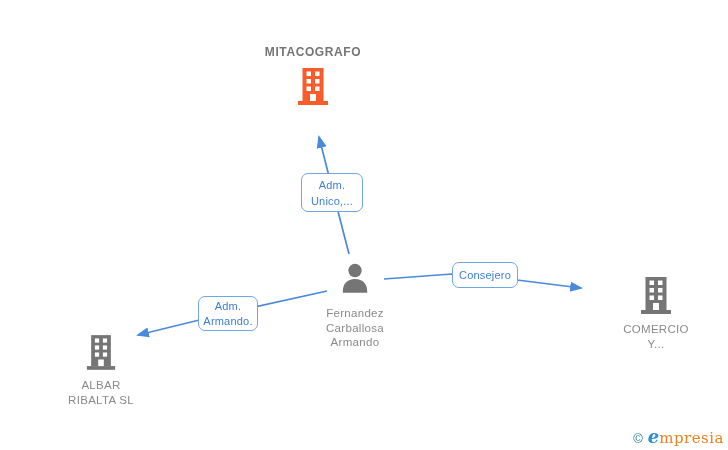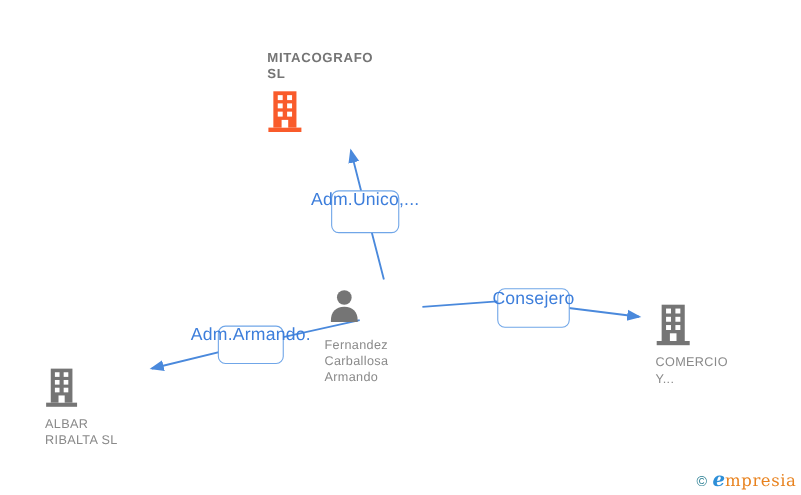--- a/index.html
+++ b/index.html
@@ -13,21 +13,21 @@
     background: #ffffff;
     overflow: hidden;
   }
 
   
   .edges { position: absolute; left: 0; top: 0; z-index: 1; }
   .edges polyline { fill: none; stroke: var(--edge, #4a89dc); stroke-width: 1.7; }
   .arrowhead { fill: var(--edge, #4a89dc); }
 
   
-  .node { position: absolute; z-index: 2; cursor: pointer; }
+  .node { position: absolute; z-index: 2; text-align: center; cursor: pointer; }
   .icon { display: inline-block; line-height: 0; }
   .company-icon { color: var(--icon-gray, #757575); }
   .highlight .company-icon { color: var(--icon-orange, #f95b2b); }
   .person-icon { color: var(--icon-gray, #757575); }
 
   .node-label {
     font-size: 11.5px;
     line-height: 14.5px;
     color: var(--text-gray, #8a8a8a);
     letter-spacing: 0.3px;
@@ -48,29 +48,29 @@
   #node-comercio    { left: 596px; top: 276px; width: 120px; }
 
   
   .edge-label {
     position: absolute;
     z-index: 3;
     background: #ffffff;
     border: 1.5px solid var(--label-border, #70a6e8);
     border-radius: 7px;
     color: var(--label-text, #3d7edb);
-    font-size: 16px;
+    font-size: 11px;
     letter-spacing: 0.2px;
     text-align: center;
     display: flex;
-    flex-direction: row;
+    flex-direction: column;
     justify-content: center;
   }
   #label-adm-unico  { left: 301px; top: 173px; width: 62px; height: 39px; line-height: 16px; }
-  #label-consejero  { left: 452px; top: 262px; width: 66px; height: 36px; line-height: 18px; }
+  #label-consejero  { left: 452px; top: 262px; width: 66px; height: 26px; line-height: 18px; }
   #label-adm-mancom { left: 198px; top: 296px; width: 60px; height: 35px; line-height: 15px; }
 
   
   .brand {
     position: absolute;
     right: 4px;
     bottom: 3px;
     z-index: 2;
     display: flex;
     align-items: baseline;
@@ -107,21 +107,20 @@
       </marker>
     </defs>
     <polyline points="349,254 333,192 319,137" marker-end="url(#arw)"></polyline>
     <polyline points="384,279 452,274 517,280 581,288" marker-end="url(#arw)"></polyline>
     <polyline points="327,291 228,313 138,335" marker-end="url(#arw)"></polyline>
   </svg>
 
   <div class="node highlight" id="node-mitacografo">
     <div class="node-title">
       <div>MITACOGRAFO</div>
-      <div>SL</div>
     </div>
     <span class="icon company-icon">
       <svg viewBox="0 0 32 38" width="32" height="38">
         <rect x="5.5" y="1" width="21" height="33" fill="currentColor"></rect>
         <rect x="1" y="34" width="30" height="4" fill="currentColor"></rect>
         <g fill="#ffffff">
           <rect x="9.5" y="4.5" width="4.5" height="4.5"></rect>
           <rect x="18" y="4.5" width="4.5" height="4.5"></rect>
           <rect x="9.5" y="12" width="4.5" height="4.5"></rect>
           <rect x="18" y="12" width="4.5" height="4.5"></rect>

